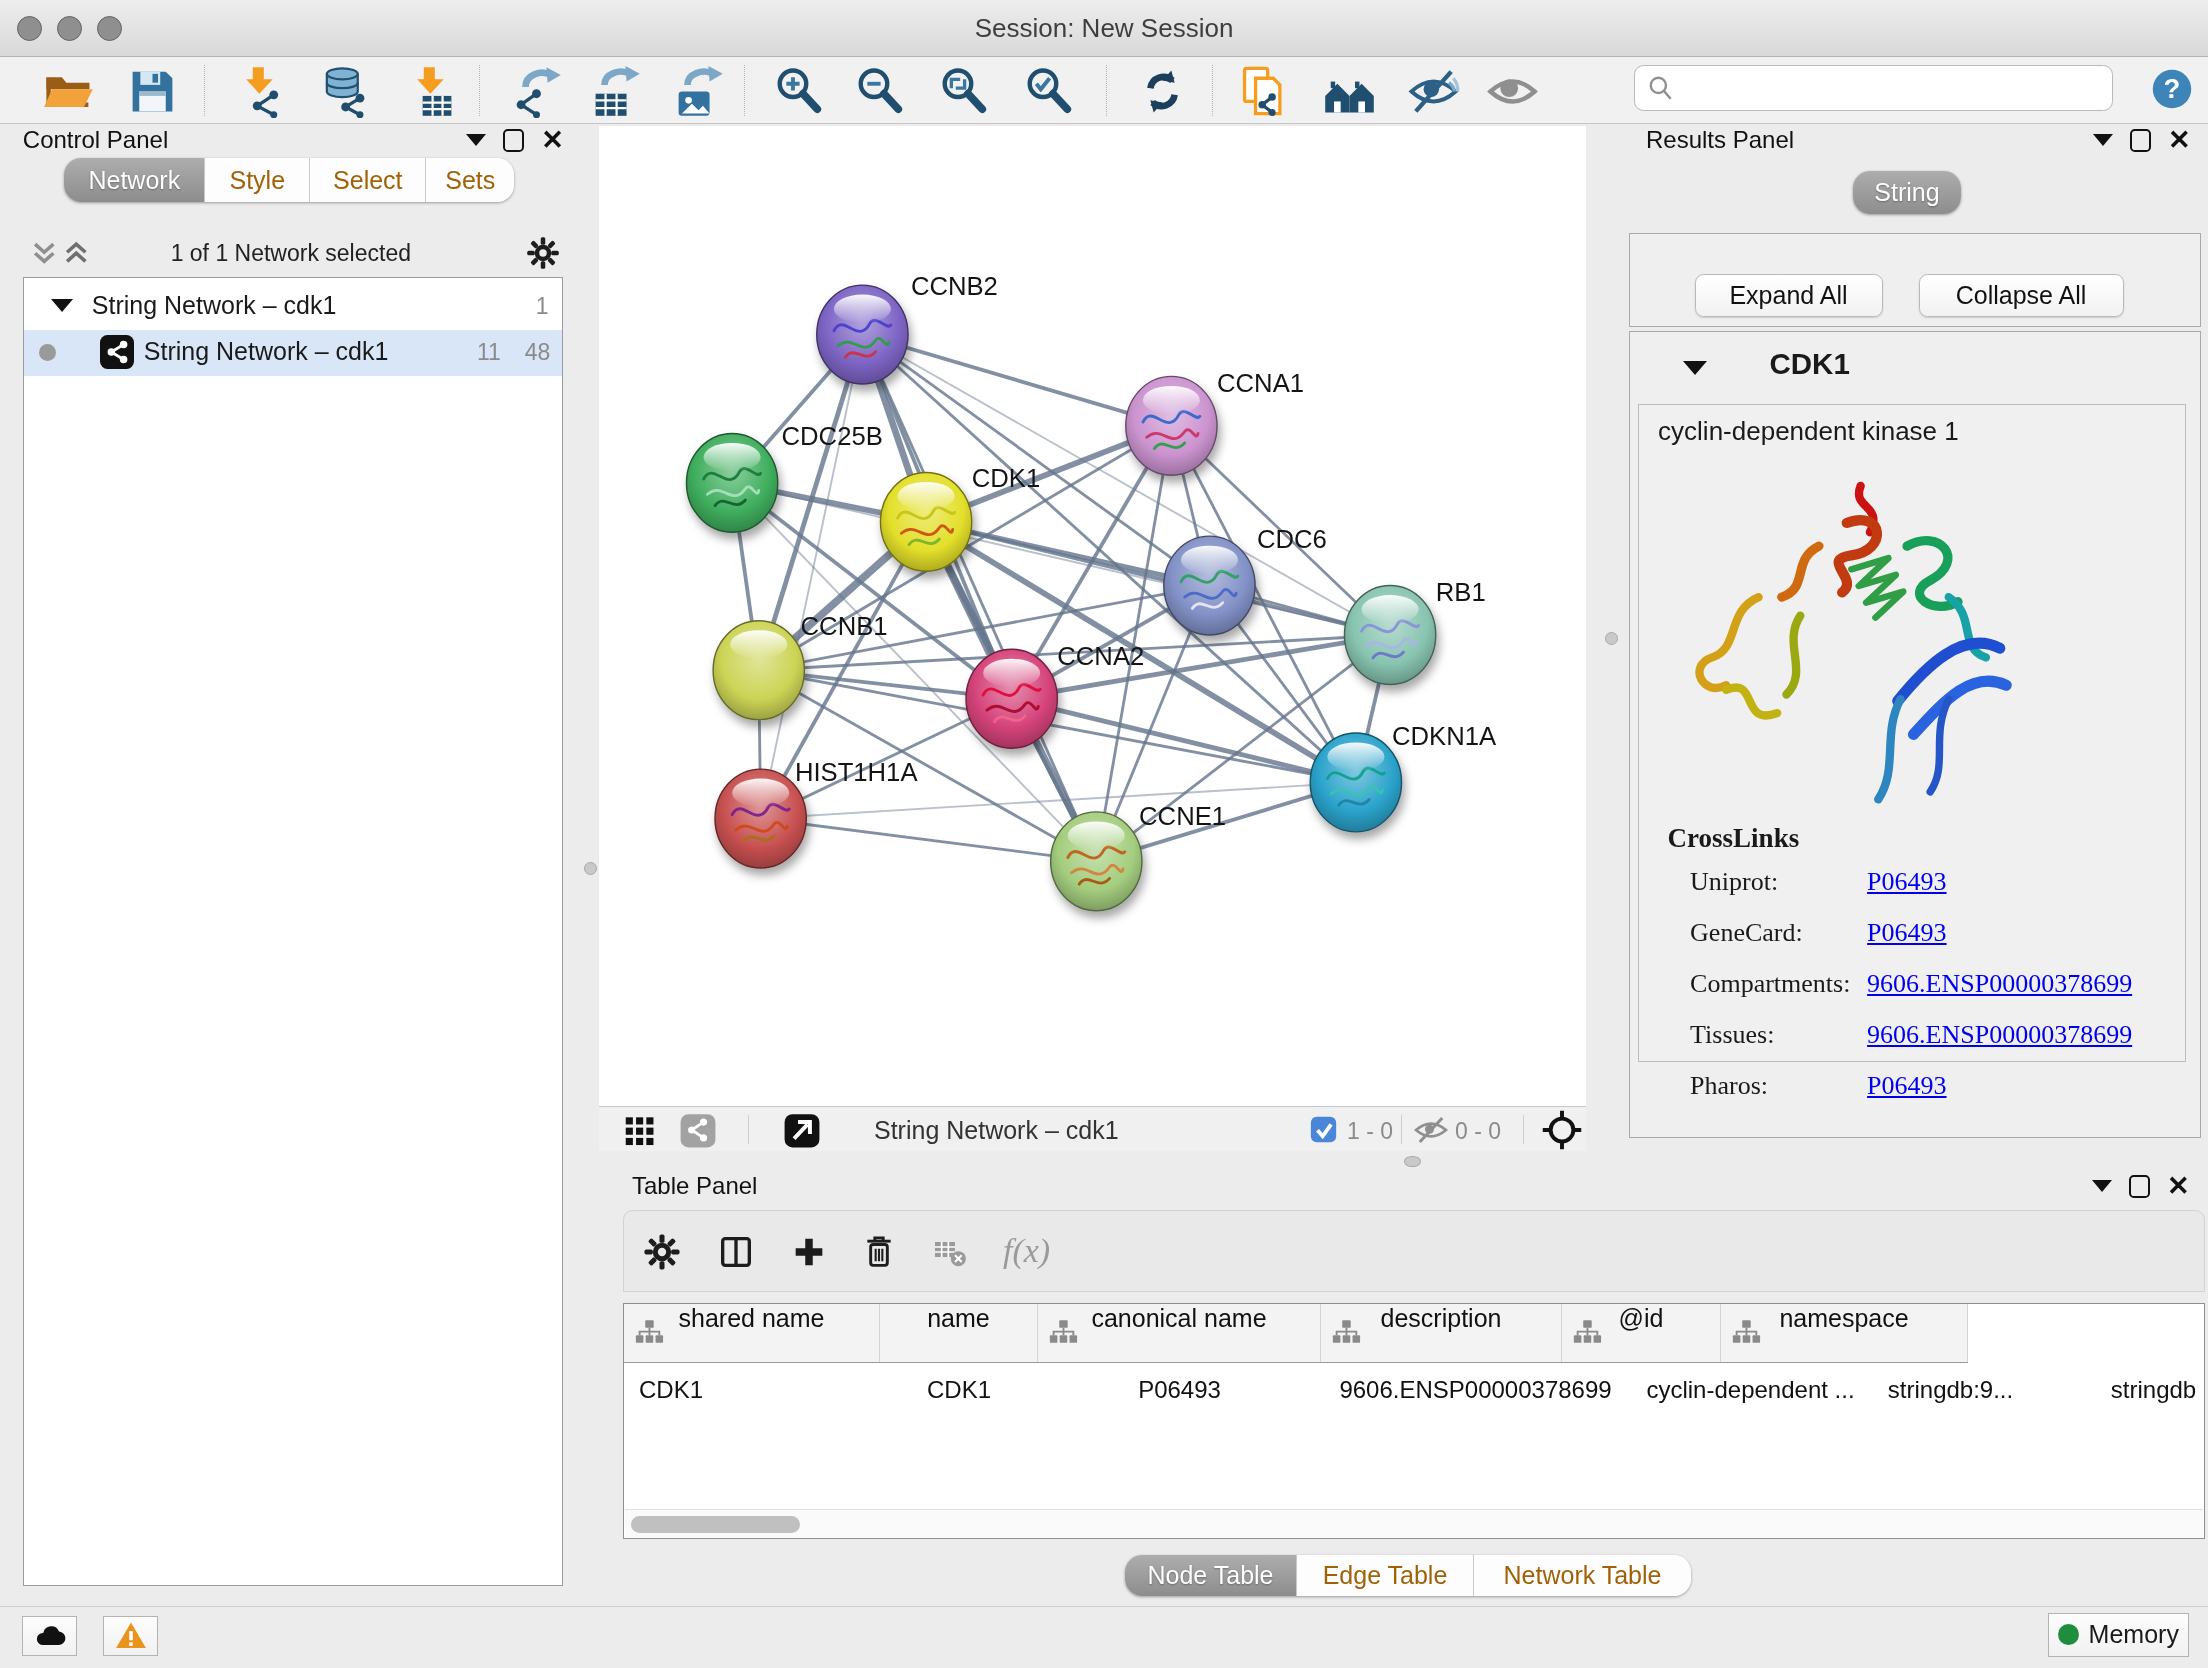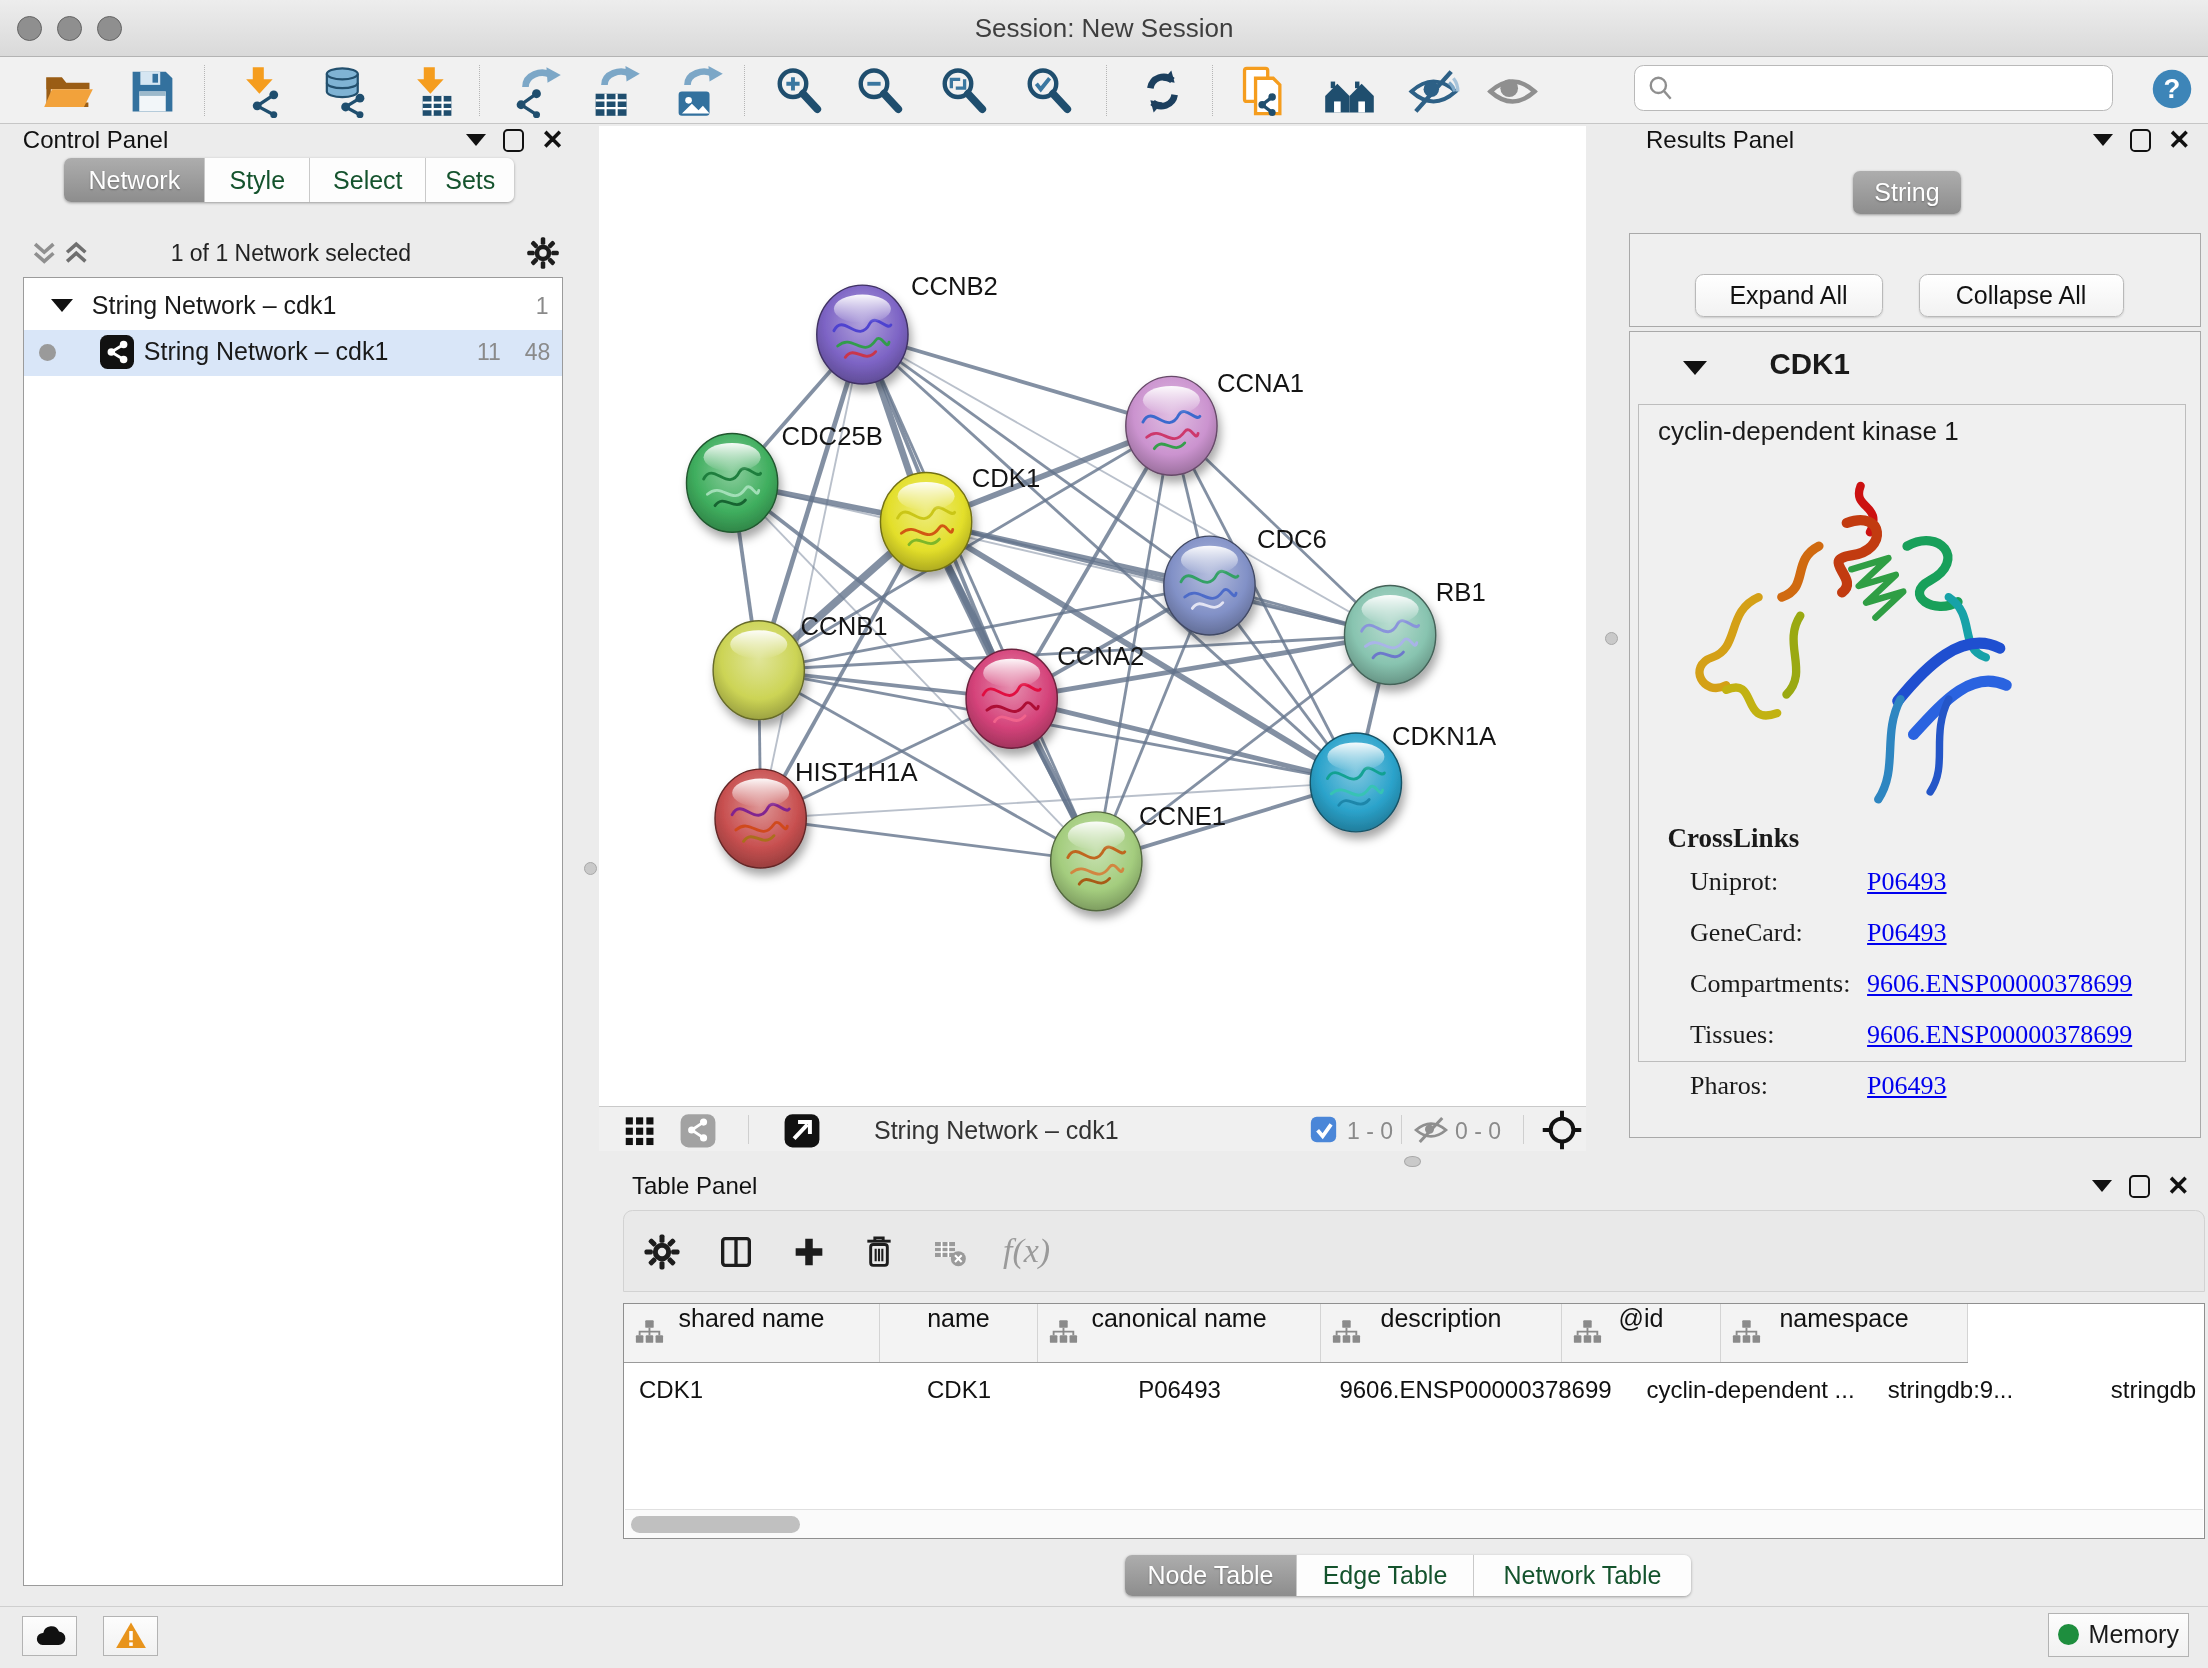--- a/index.html
+++ b/index.html
@@ -29,24 +29,24 @@
     border:none;outline:none;font-size:23px;background:transparent;}
 
   
   .ptitle{font-size:24px;color:#111;}
   .pctrl{position:absolute;top:0;display:flex;gap:17px;align-items:center;height:28.5px;}
   .pctrl .tri{width:0;height:0;border-left:10.5px solid transparent;border-right:10.5px solid transparent;border-top:12.4px solid #111;}
   .pctrl .sq{width:21px;height:23px;border:2.9px solid #111;border-radius:4.8px;}
   .pctrl .xx{font-size:27px;font-weight:bold;color:#111;line-height:23px;}
 
   
-  .segtabs{position:absolute;display:flex;border-radius:7px;overflow:hidden;
+  .segtabs{position:absolute;display:flex;border-radius:17px;overflow:hidden;
     box-shadow:0 1px 2.9px rgba(0,0,0,.35);}
   .segtab{height:100%;display:flex;align-items:center;justify-content:center;
-    font-size:25px;background:#fdfdfd;border-right:1px solid #c9c9c9;color:#14532d;}
+    font-size:25px;background:#fdfdfd;border-right:1px solid #c9c9c9;color:#a16207;}
   .segtab:last-child{border-right:none;}
   .segtab.sel{background:linear-gradient(#adadad,#8d8d8d);color:#fff;text-shadow:0 1px 1.9px rgba(0,0,0,.3);}
 
   
   .treebox{position:absolute;left:23px;top:278px;width:540px;height:1309px;
     background:#fff;border:1.4px solid #9b9b9b;}
   .trow{position:relative;width:100%;height:46px;font-size:25px;}
   .trow .cnt{position:absolute;color:#8a8a8a;font-size:23px;top:9.5px;}
   .trow.sel{background:#d9e6f8;}
 

